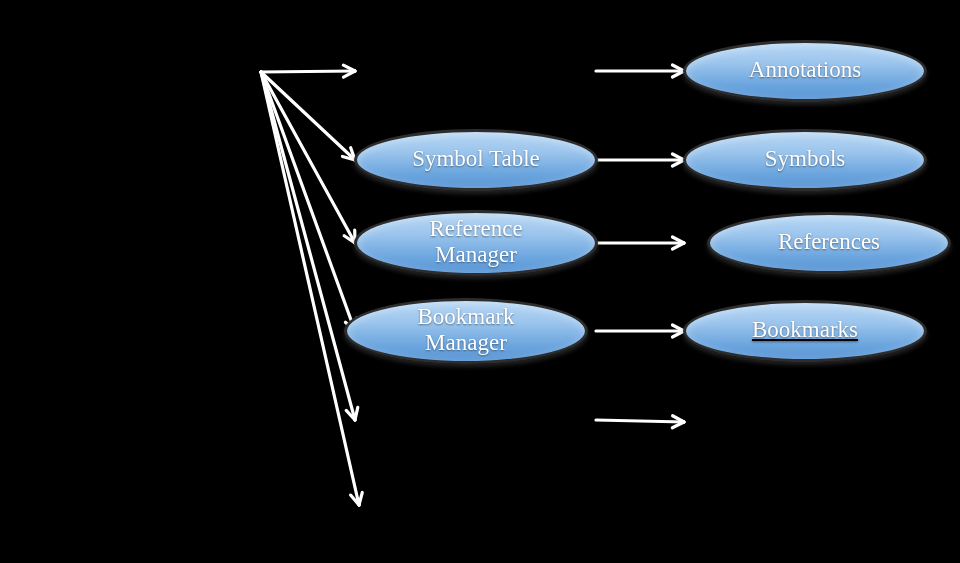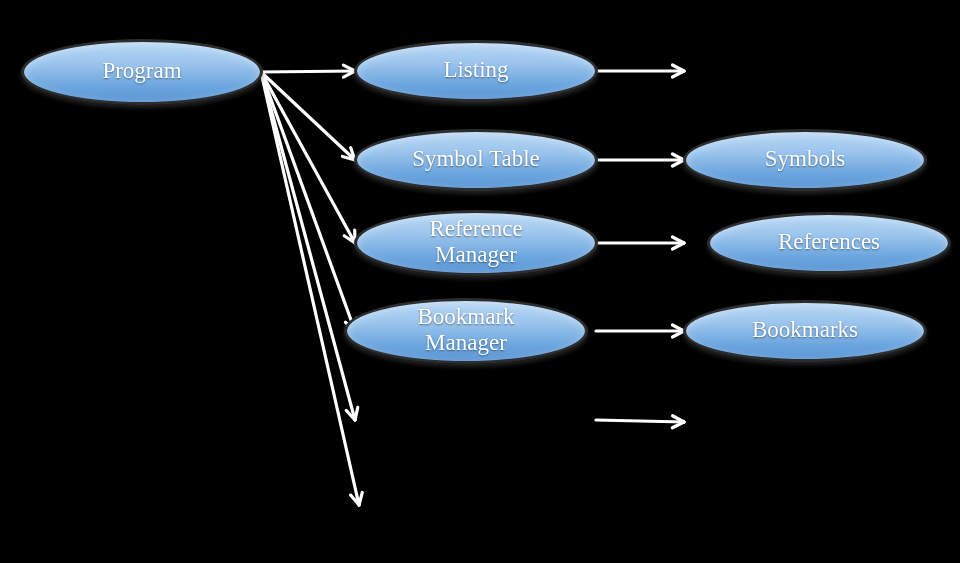--- a/index.html
+++ b/index.html
@@ -100,39 +100,36 @@
         <line x1="684" y1="331" x2="672.4690660038693" y2="337.00312928203925" stroke="#ffffff" stroke-width="3.2" stroke-linecap="round"></line>
         <line x1="684" y1="331" x2="672.4690660038693" y2="324.99687071796075" stroke="#ffffff" stroke-width="3.2" stroke-linecap="round"></line>
       </g>
       <g>
         <line x1="596" y1="420" x2="684" y2="422" stroke="#ffffff" stroke-width="3.2" stroke-linecap="round"></line>
         <line x1="684" y1="422" x2="672.3356433473552" y2="427.73958046201136" stroke="#ffffff" stroke-width="3.2" stroke-linecap="round"></line>
         <line x1="684" y1="422" x2="672.6084424149661" y2="415.7364214871323" stroke="#ffffff" stroke-width="3.2" stroke-linecap="round"></line>
       </g>
     </svg>
 
-<div class="node" style="left: 21px; top: 39px; width: 242px; height: 66px;">
-      <span class="node-label">Program</span>
-    </div>
-    <div class="node" style="left: 354px; top: 40px; width: 244px; height: 62px;">
-      <span class="node-label">Listing</span>
+    <div class="node" style="left: 683px; top: 40px; width: 244px; height: 62px;">
+      <span class="node-label">Annotations</span>
     </div>
     <div class="node" style="left: 354px; top: 129px; width: 244px; height: 62px;">
       <span class="node-label">Symbol Table</span>
     </div>
     <div class="node" style="left: 683px; top: 129px; width: 244px; height: 62px;">
       <span class="node-label">Symbols</span>
     </div>
     <div class="node" style="left: 354px; top: 210px; width: 244px; height: 66px;">
       <span class="node-label">Reference
 Manager</span>
     </div>
     <div class="node" style="left: 707px; top: 212px; width: 244px; height: 62px;">
       <span class="node-label">References</span>
     </div>
     <div class="node" style="left: 344px; top: 298px; width: 244px; height: 66px;">
       <span class="node-label">Bookmark
 Manager</span>
     </div>
-    <div class="node" style="left: 683px; top: 300px; width: 244px; height: 62px;">
+    <div class="node" style="left: 683px; top: 300px; width: 244px; height: 62px; text-decoration: underline;">
       <span class="node-label">Bookmarks</span>
     </div>
   </div>
 
 </body></html>

